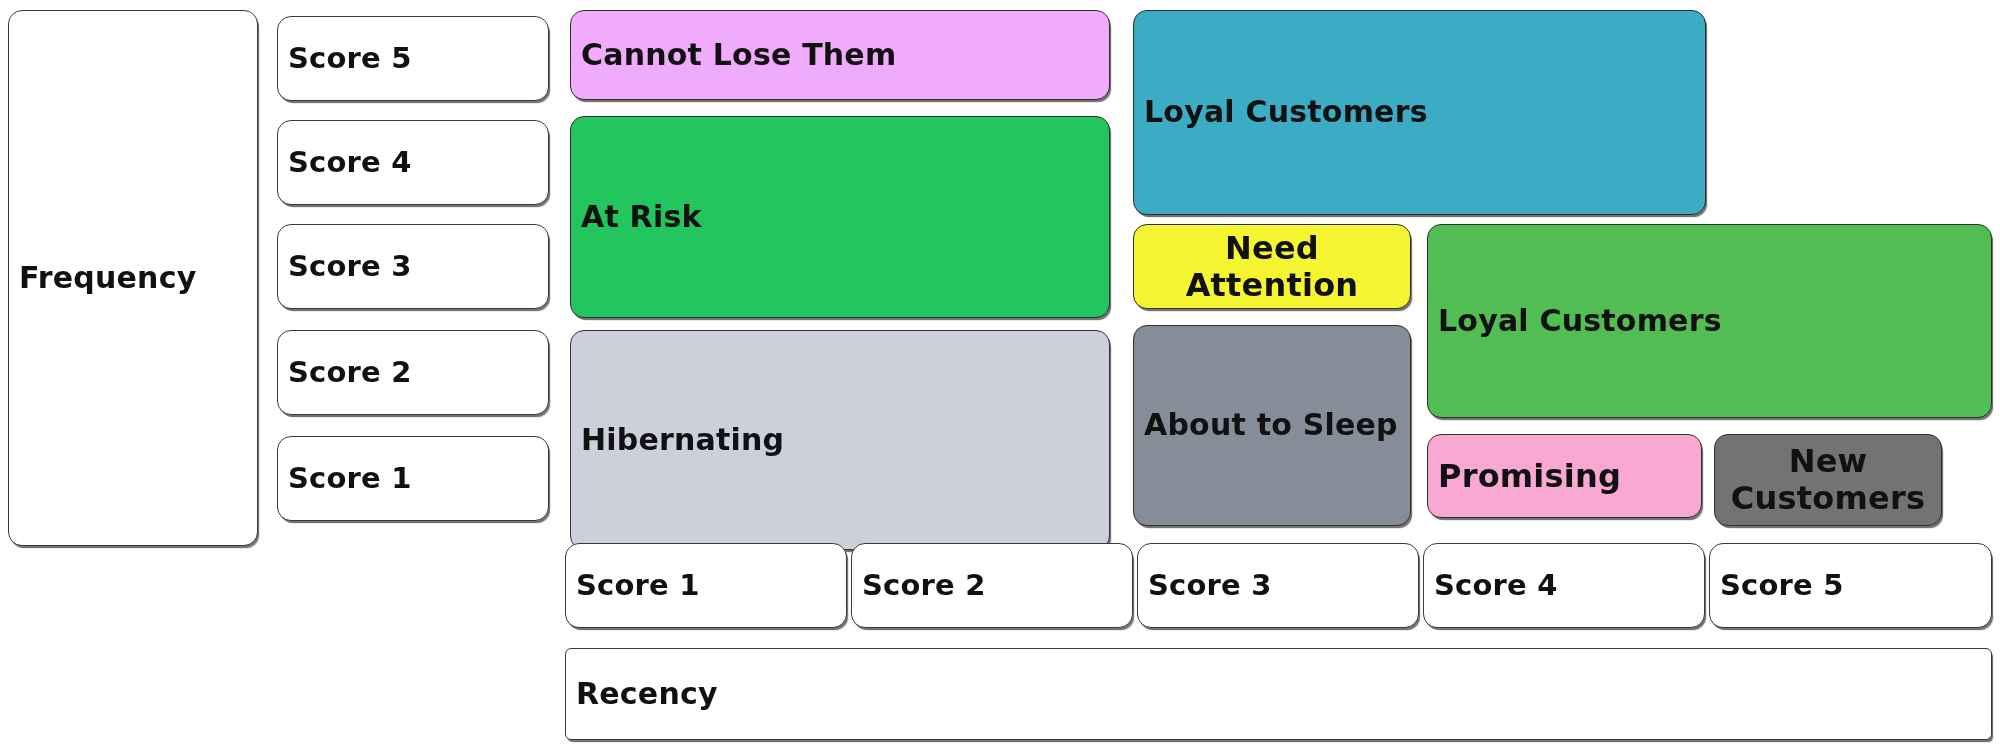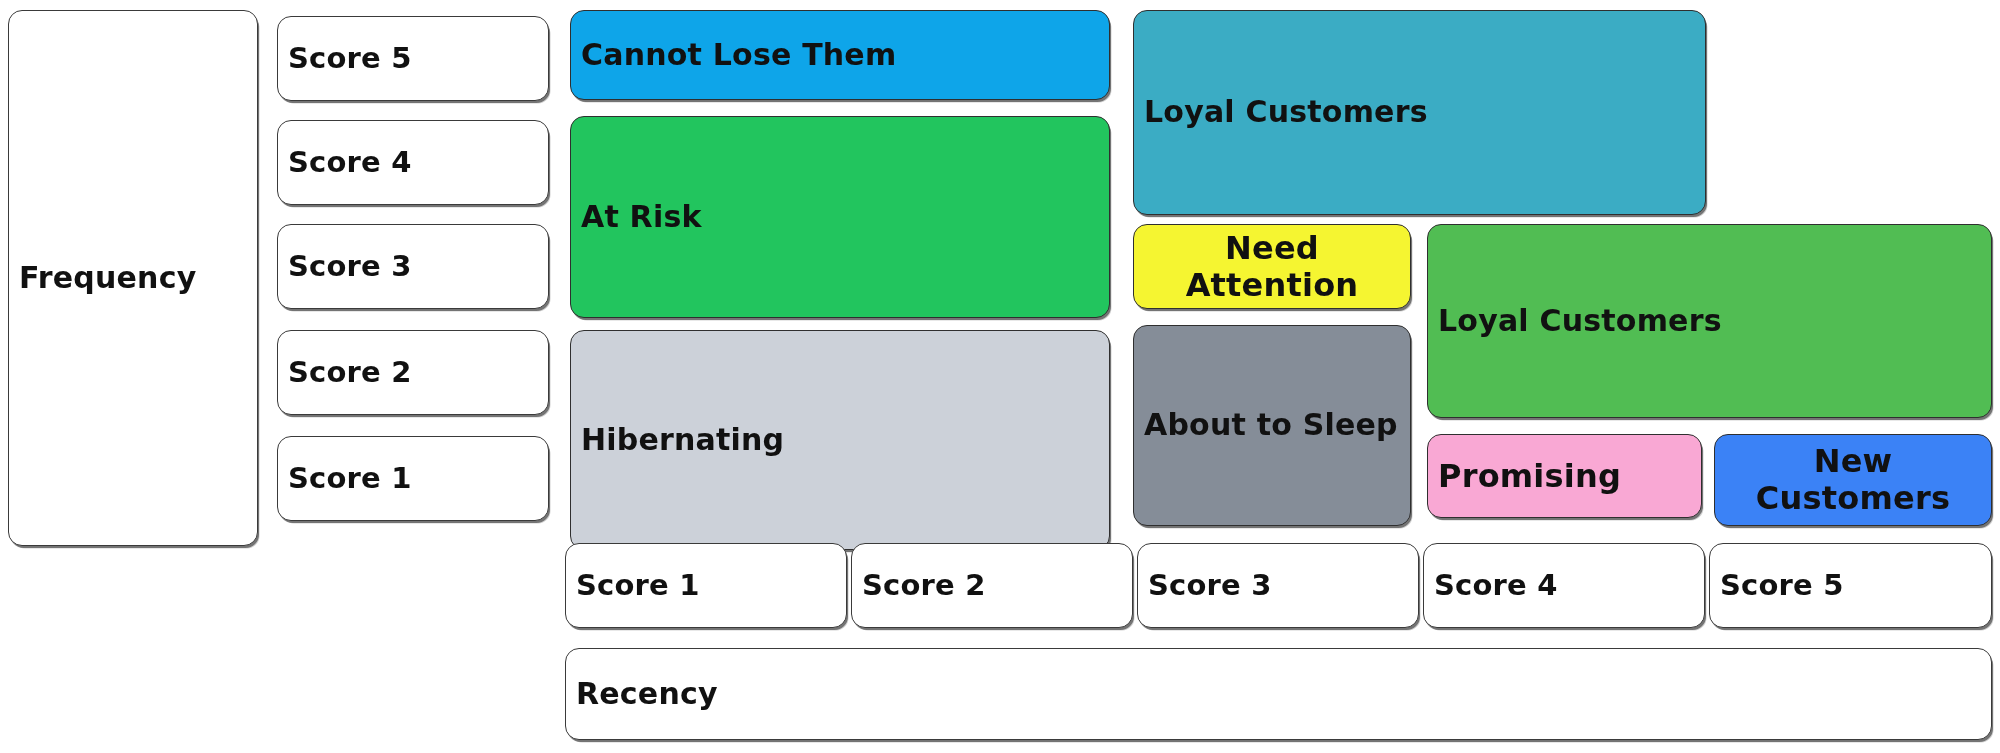--- a/index.html
+++ b/index.html
@@ -88,21 +88,21 @@
   <div class="box label-box t-score" style="left:277px; top:224px; width:272px; height:85px;">
     <span>Score 3</span>
   </div>
   <div class="box label-box t-score" style="left:277px; top:330px; width:272px; height:85px;">
     <span>Score 2</span>
   </div>
   <div class="box label-box t-score" style="left:277px; top:436px; width:272px; height:85px;">
     <span>Score 1</span>
   </div>
 
-  <div class="box seg-box t-seg" style="left: 570px; top: 10px; width: 540px; height: 90px; background: #0ea5e9;">
+  <div class="box seg-box t-seg" style="left: 570px; top: 10px; width: 540px; height: 90px; background: #f0abfc;">
     <span>Cannot Lose Them</span>
   </div>
 
   <div class="box seg-box t-seg" style="left: 570px; top: 116px; width: 540px; height: 202px; background: #22c55e;">
     <span>At Risk</span>
   </div>
 
   <div class="box seg-box t-seg" style="left: 570px; top: 330px; width: 540px; height: 220px; background: rgb(204, 209, 217);">
     <span>Hibernating</span>
   </div>
@@ -121,37 +121,37 @@
 
 
   <div class="box seg-box t-seg" style="left: 1427px; top: 224px; width: 565px; height: 194px; background: rgb(81, 189, 83);">
     <span>Loyal Customers</span>
   </div>
 
   <div class="box seg-box t-seg-sm" style="left: 1427px; top: 434px; width: 275px; height: 84px; background: #f9a8d4;">
     <span>Promising</span>
   </div>
 
-  <div class="box seg-box t-seg-sm" style="left: 1714px; top: 434px; width: 278px; height: 92px; background: #3b82f6;">
+  <div class="box seg-box t-seg-sm" style="left: 1714px; top: 434px; width: 228px; height: 92px; background: #737373;">
     <span>New Customers</span>
   </div>
 
   <div class="box label-box t-score" style="left:565px; top:543px; width:282px; height:85px;">
     <span>Score 1</span>
   </div>
   <div class="box label-box t-score" style="left:851px; top:543px; width:282px; height:85px;">
     <span>Score 2</span>
   </div>
   <div class="box label-box t-score" style="left:1137px; top:543px; width:282px; height:85px;">
     <span>Score 3</span>
   </div>
   <div class="box label-box t-score" style="left:1423px; top:543px; width:282px; height:85px;">
     <span>Score 4</span>
   </div>
   <div class="box label-box t-score" style="left:1709px; top:543px; width:283px; height:85px;">
     <span>Score 5</span>
   </div>
 
-  <div class="box axis-box t-axis" style="left:565px; top:648px; width:1427px; height:92px;">
+  <div class="box axis-box t-axis" style="left:565px; top:648px; width:1427px; height:92px;border-radius:6px;">
     <span>Recency</span>
   </div>
 
 </div>
 
 </body></html>

